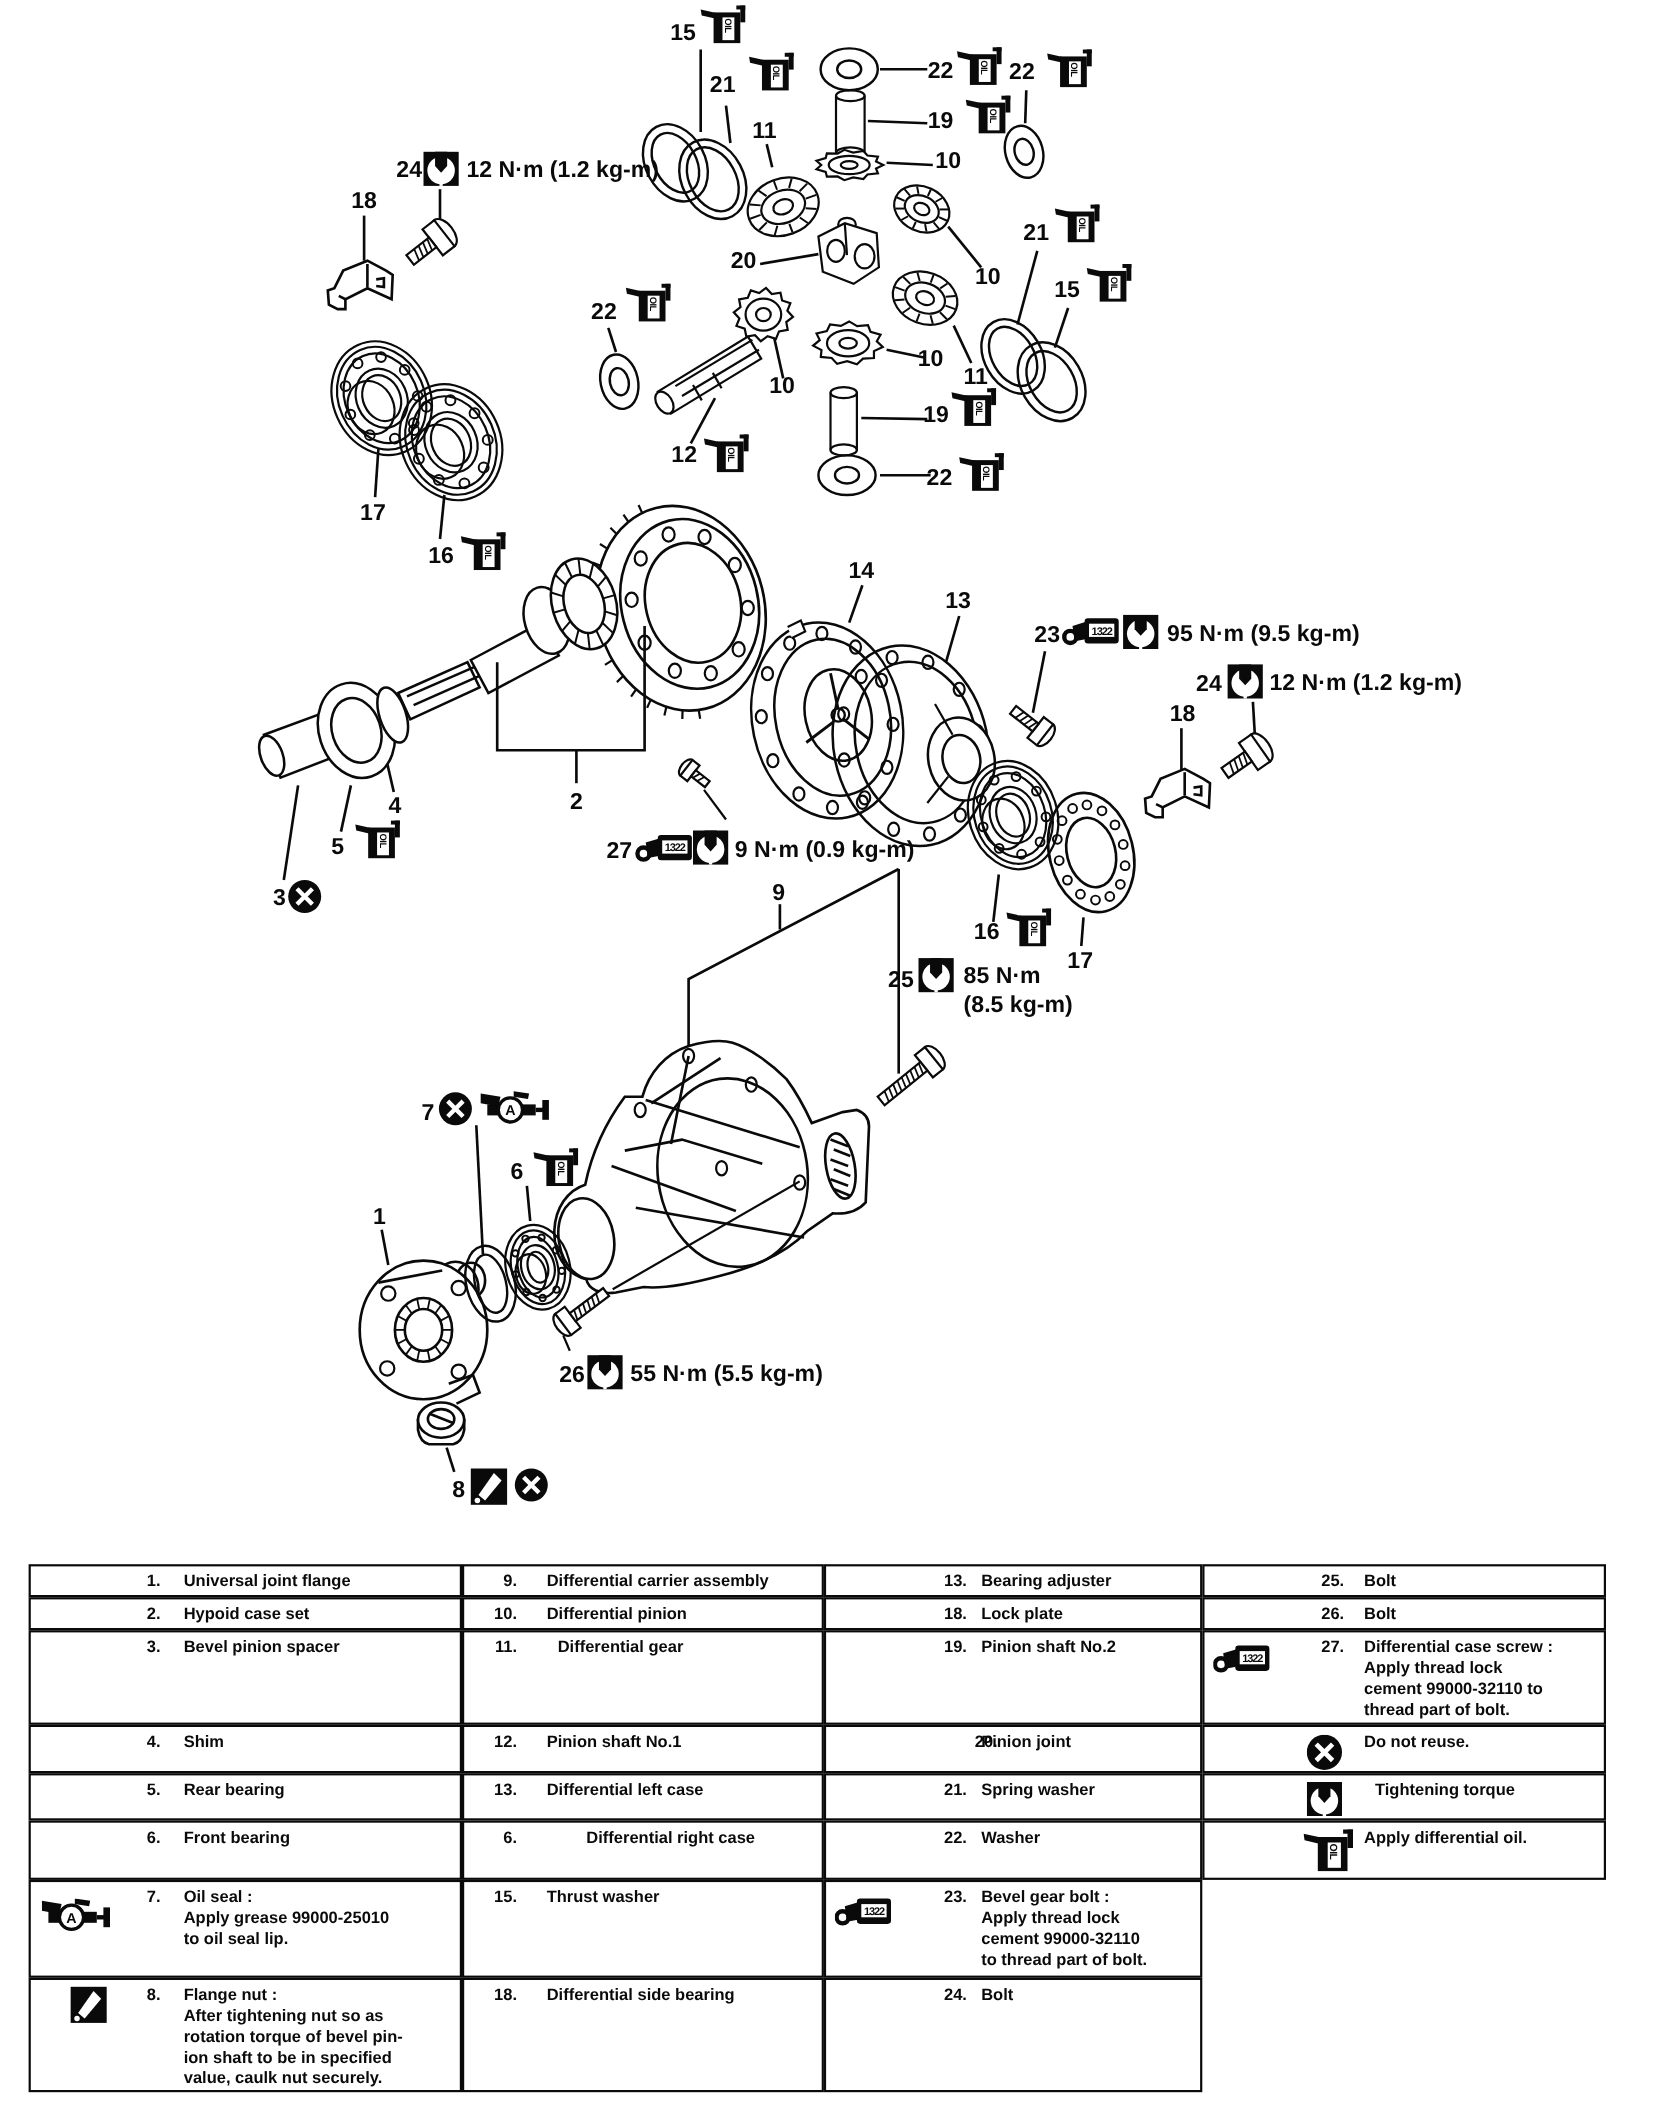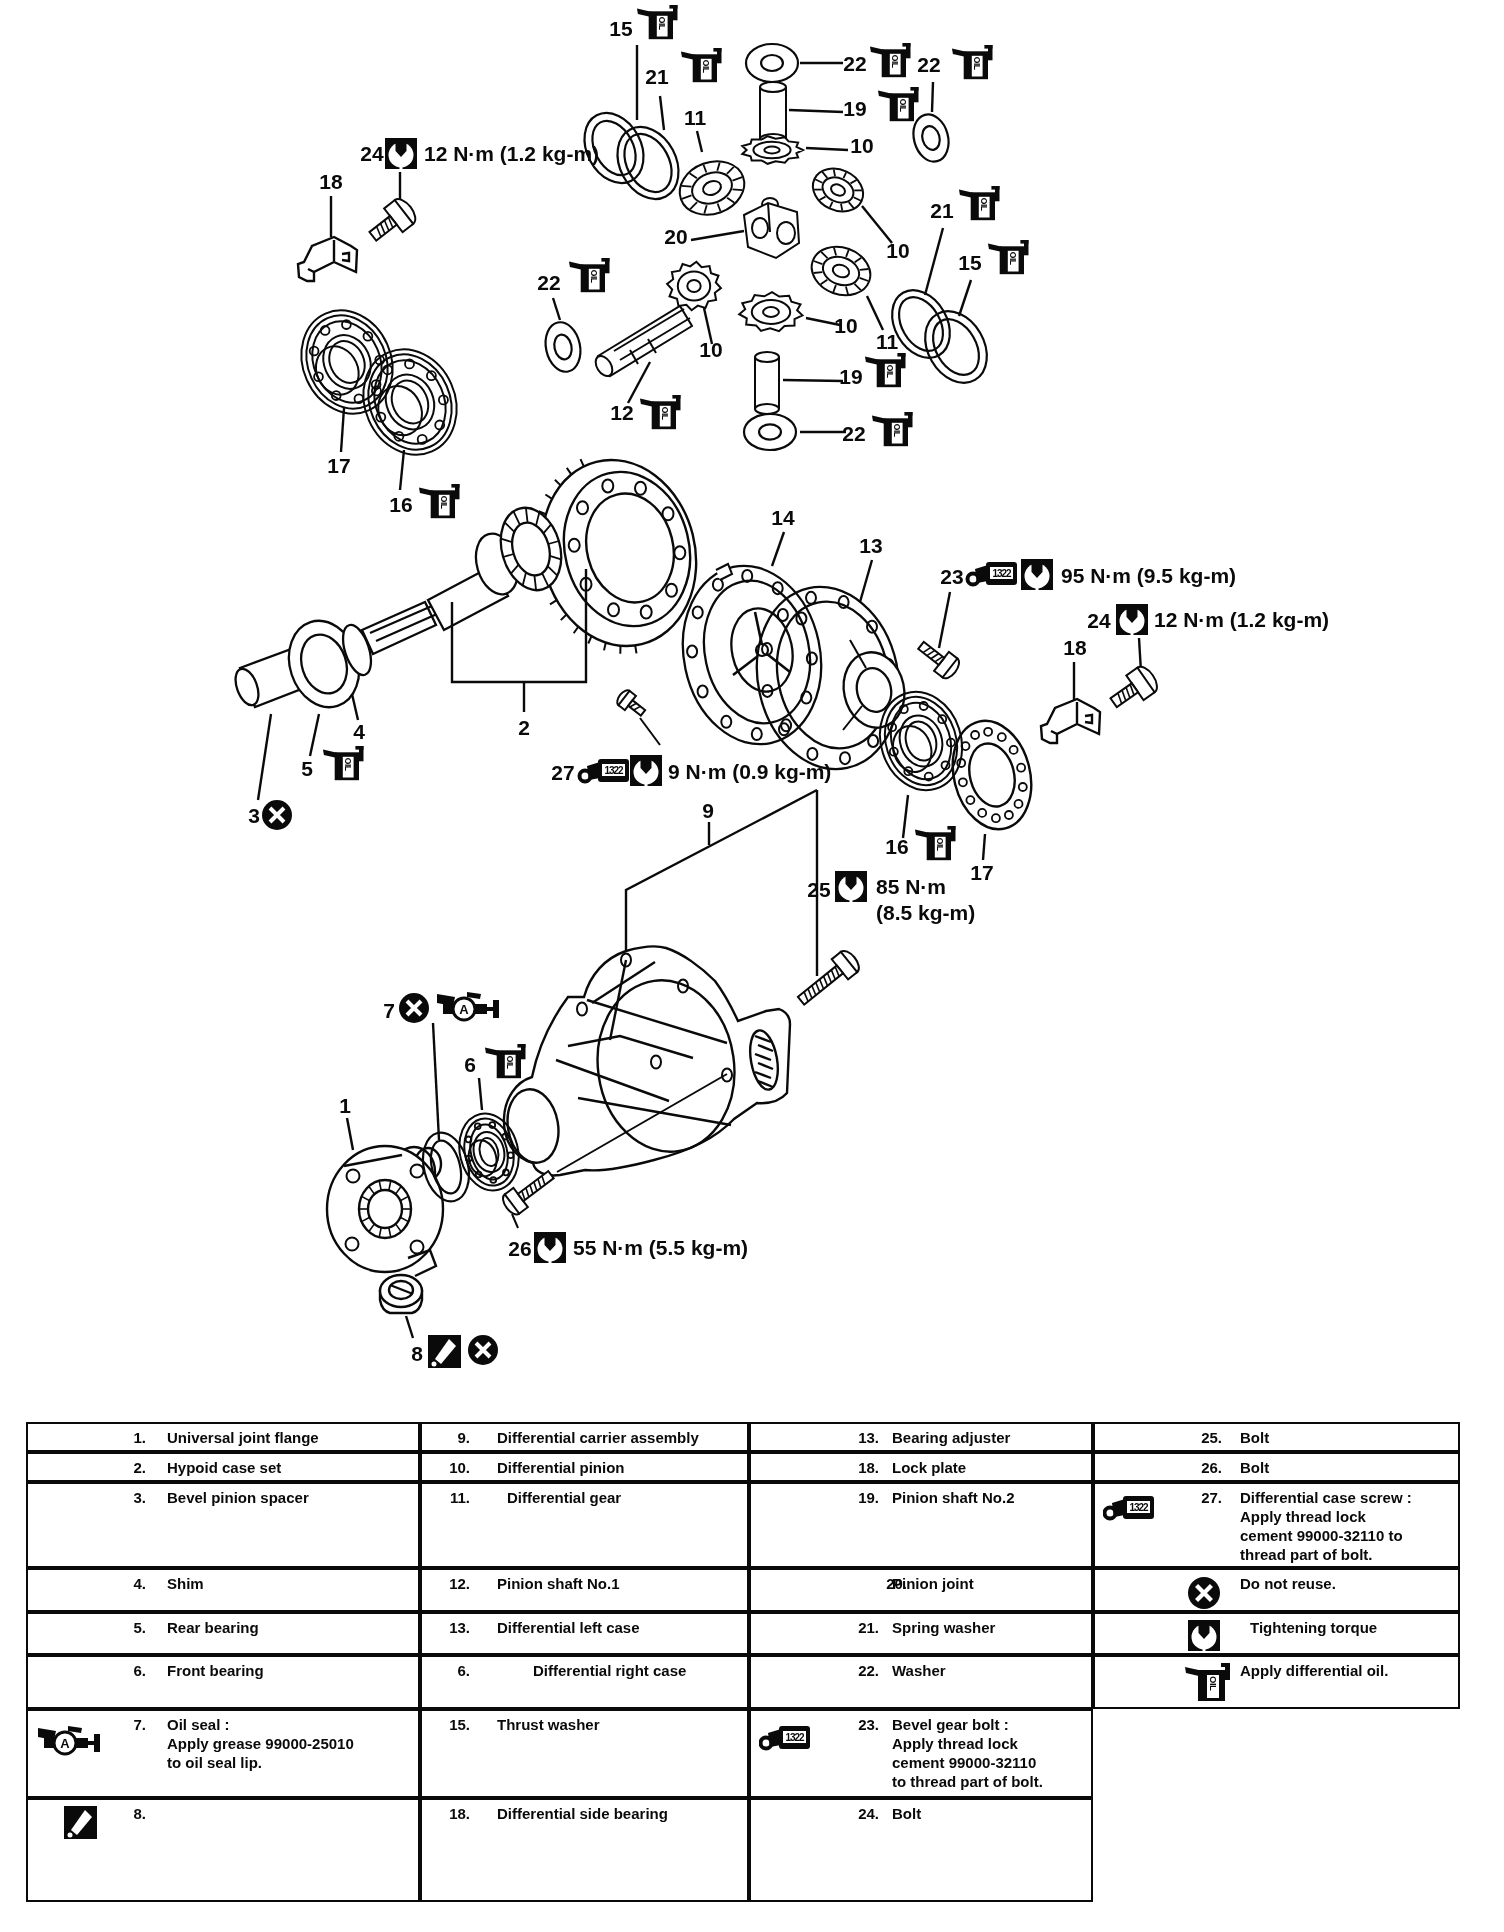--- a/index.html
+++ b/index.html
@@ -732,20 +732,21 @@
       </svg>
       <div class="num" style="width:118px;">7.</div>
       <div class="nm" style="left:139px;">Oil seal :<br>Apply grease 99000-25010<br>to oil seal lip.</div>
     </div><div class="cell" style="left:28px;top:1800px;width:394px;height:104px;">
       <svg class="ic" style="left:36px;top:6px" width="36" height="36" viewBox="0 0 36 36">
         <rect x="0" y="0" width="33" height="33" fill="#0a0a0a"></rect>
         <polygon points="7,24 21,4 28,11 13,29" fill="#fff"></polygon>
         <circle cx="6" cy="29" r="2.5" fill="#fff"></circle>
       </svg>
       <div class="num" style="width:118px;">8.</div>
+      <div class="nm" style="left:139px;">Flange nut :<br>After tightening nut so as<br>rotation torque of bevel pin-<br>ion shaft to be in specified<br>value, caulk nut securely.</div>
     </div><div class="cell" style="left:422px;top:1424px;width:329px;height:30px;">
       <div class="num" style="width:48px;">9.</div>
       <div class="nm" style="left:75px;">Differential carrier assembly</div>
     </div><div class="cell" style="left:422px;top:1454px;width:329px;height:30px;">
       <div class="num" style="width:48px;">10.</div>
       <div class="nm" style="left:75px;">Differential pinion</div>
     </div><div class="cell" style="left:422px;top:1484px;width:329px;height:86px;">
       <div class="num" style="width:48px;">11.</div>
       <div class="nm" style="left:75px;margin-left:10px;">Differential gear</div>
     </div><div class="cell" style="left:422px;top:1570px;width:329px;height:44px;">

